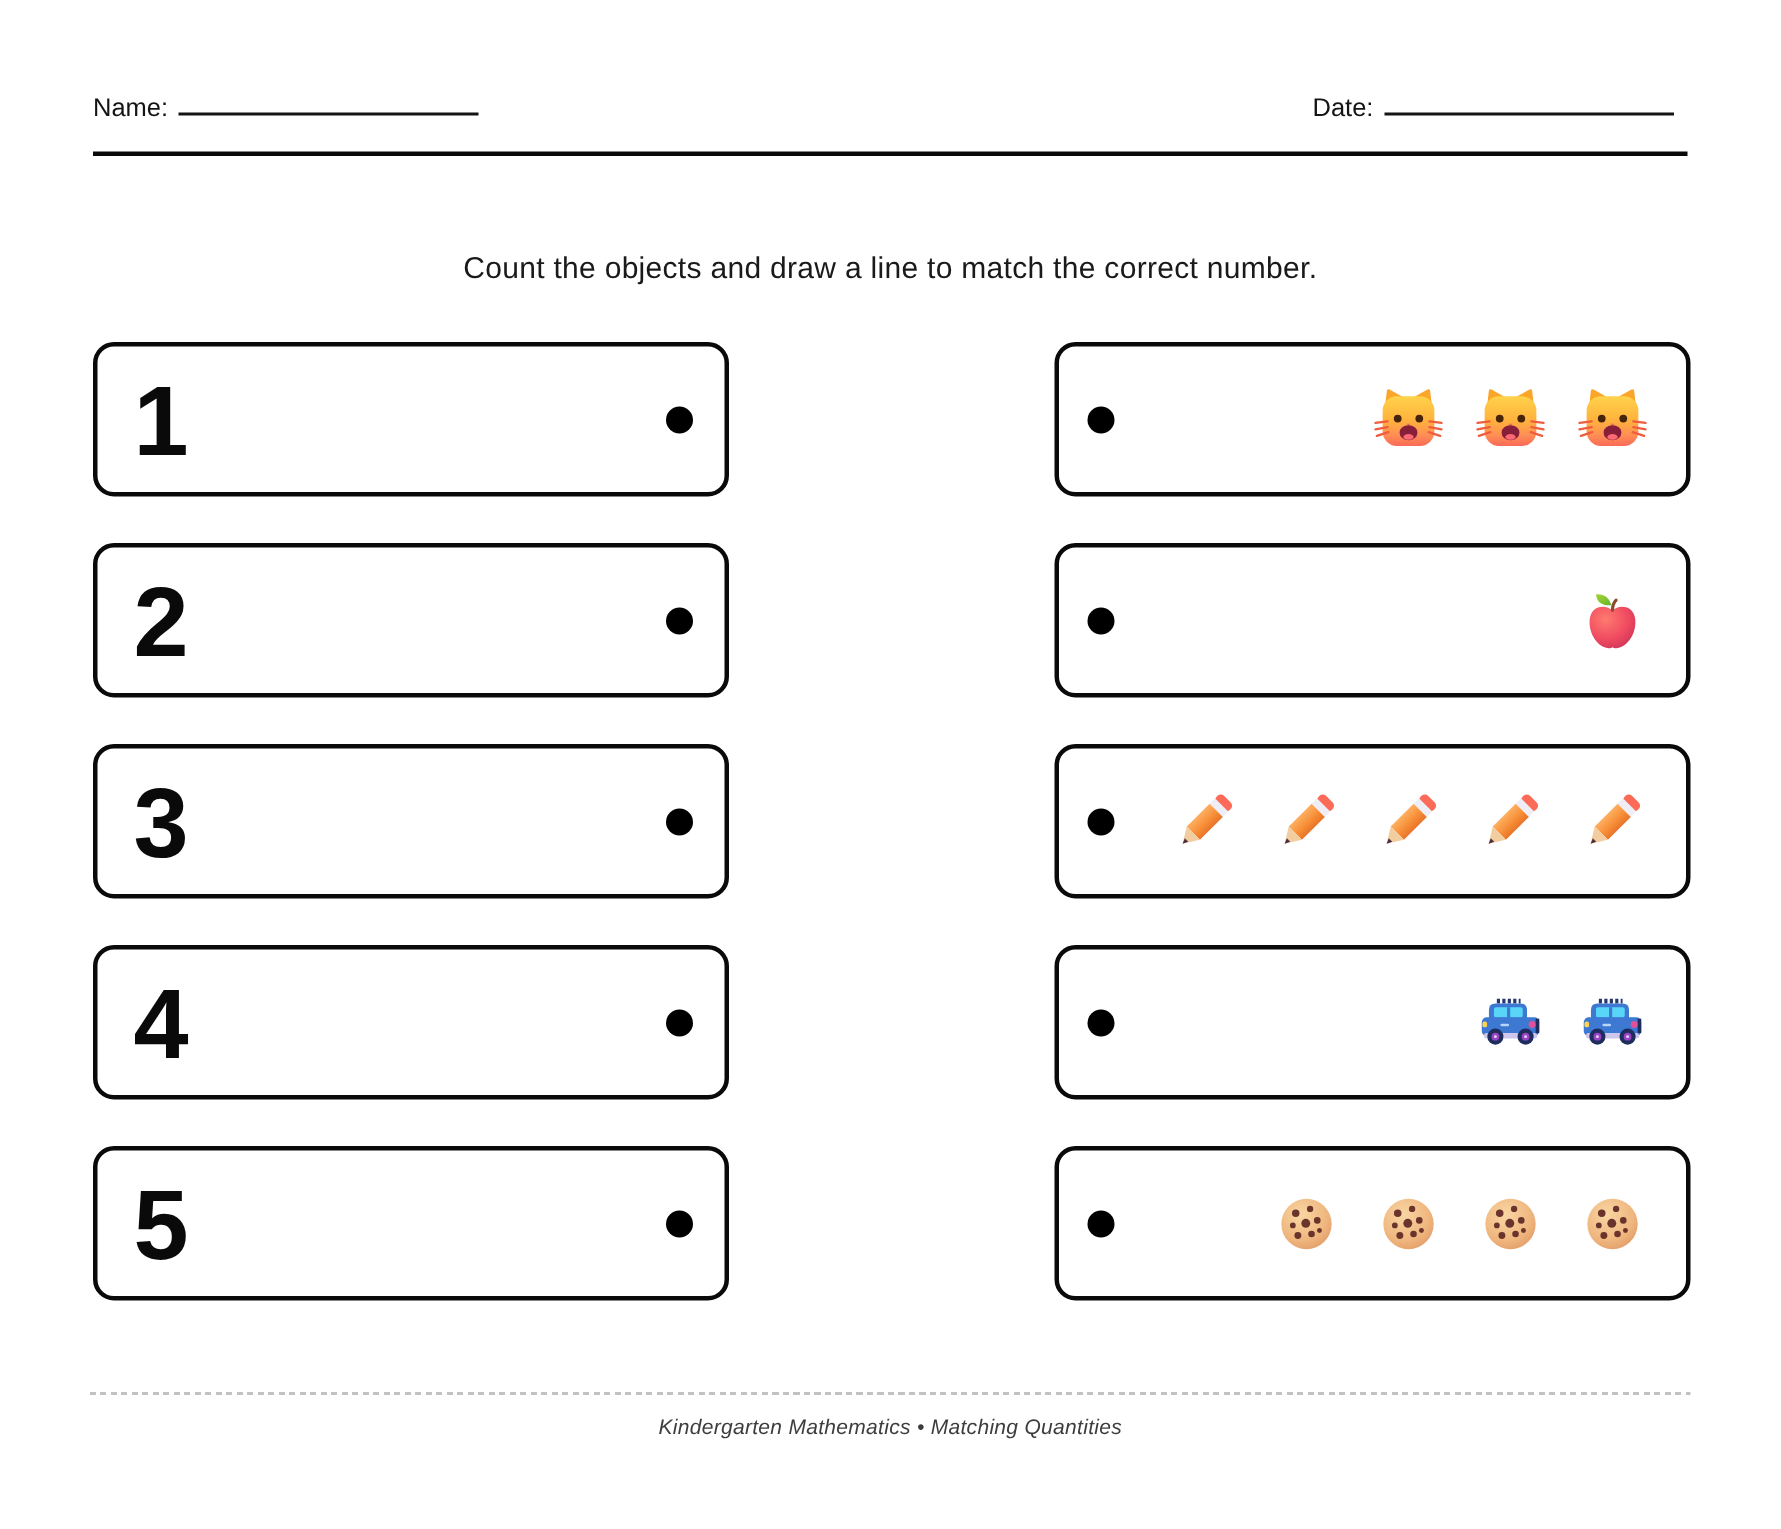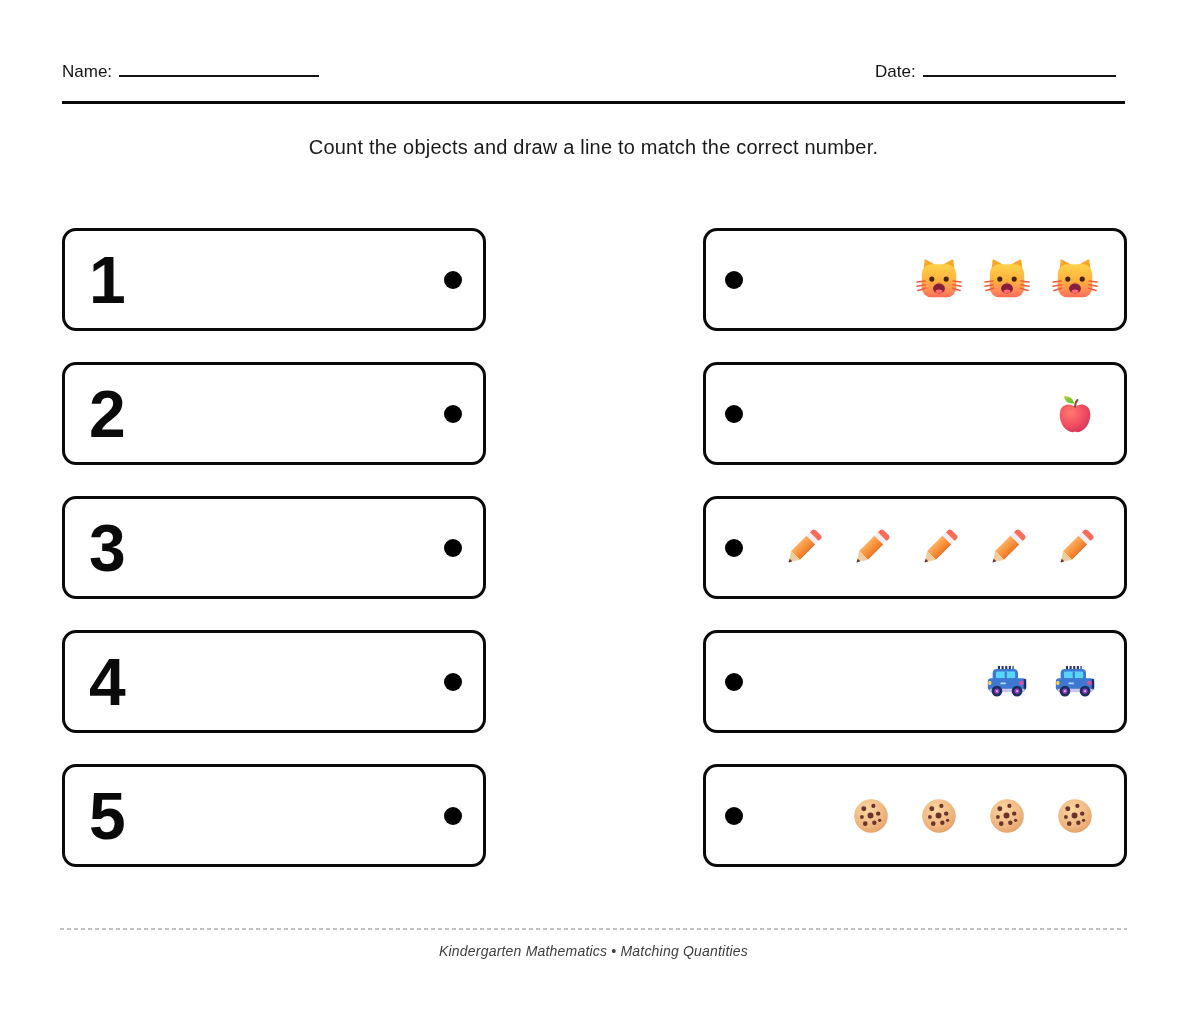--- a/index.html
+++ b/index.html
@@ -9,21 +9,21 @@
 
   
   .name-field { position:absolute; left:62px; top:62px; font-size:17px; color:#141414; white-space:nowrap; }
   .date-field { position:absolute; left:875px; top:62px; font-size:17px; color:#141414; white-space:nowrap; }
   .write-line { display:inline-block; height:14px; border-bottom:2px solid #141414; margin-left:7px; vertical-align:baseline; }
   .name-field .write-line { width:200px; }
   .date-field .write-line { width:193px; }
   .top-rule { position:absolute; left:62px; top:101px; width:1063px; border-top:3px solid #0a0a0a; }
 
   
-  .instruction { position:absolute; left:0; top:136px; width:100%; text-align:center;
+  .instruction { position:absolute; left:0; top:168px; width:100%; text-align:center;
                  font-size:20px; color:#1a1a1a; letter-spacing:0.2px; }
 
   
   .col { position:absolute; top:228px; width:424px; }
   .col-left  { left:62px; }
   .col-right { left:703px; }
   .match-box { position:relative; height:103px; margin-bottom:31px; background:#fff;
                border:3px solid #0a0a0a; border-radius:14px; }
   .match-box:last-child { margin-bottom:0; }
 

